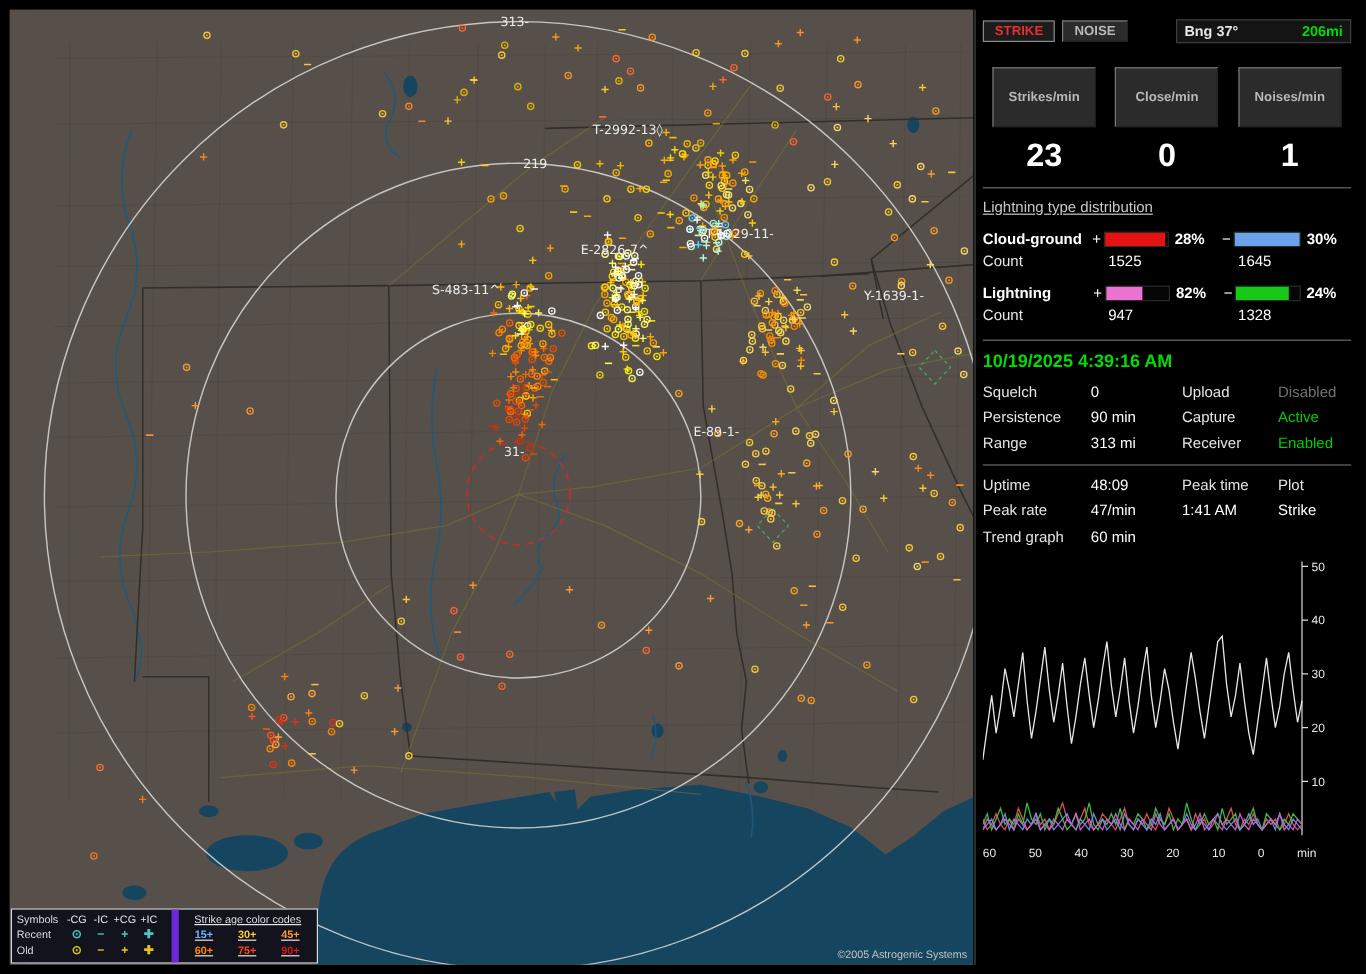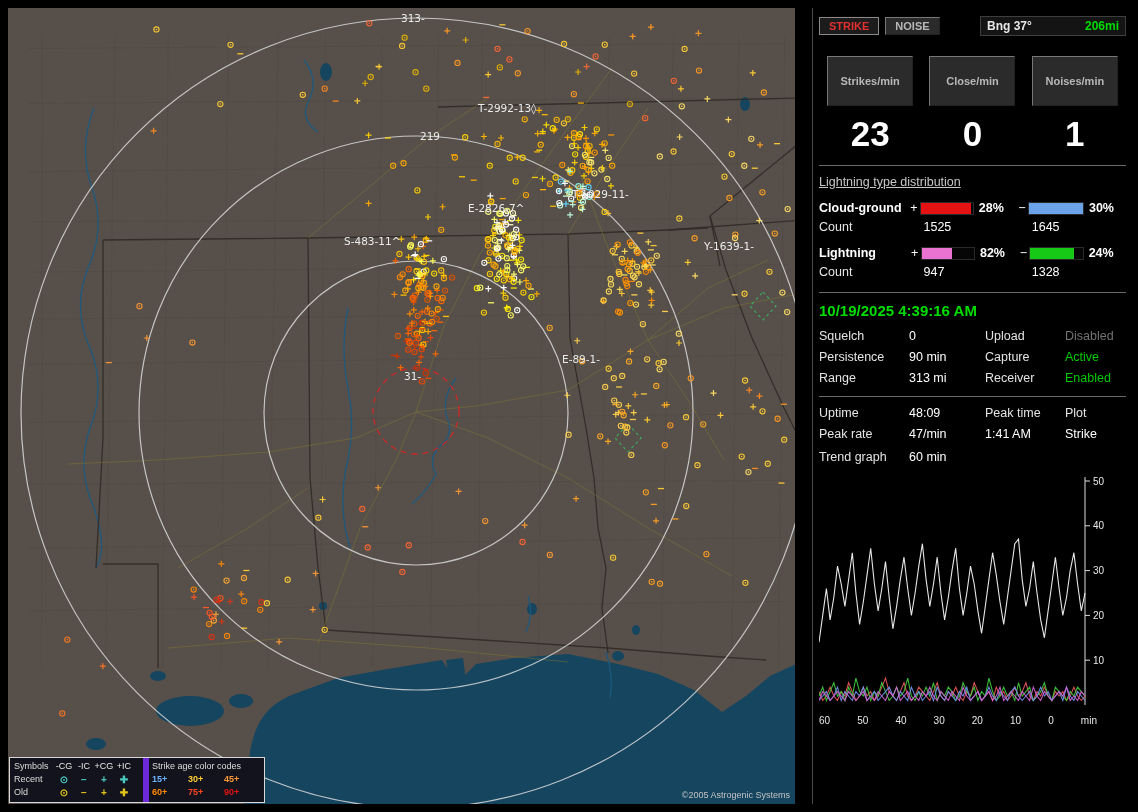--- a/index.html
+++ b/index.html
@@ -1,46 +1,46 @@
 <!DOCTYPE html>
 <html><head>
 <meta charset="utf-8">
 <style>
   html,body{margin:0;padding:0;background:#000;}
   .stage{position:relative;width:1138px;height:812px;background:#000;overflow:hidden;
          font-family:"Liberation Sans",sans-serif;color:#e6e6e6;}
   
-  #map{position:absolute;left:8px;top:8px;width:787px;height:796px;overflow:hidden;background:#57504a;}
+  #map{position:absolute;left:8px;top:8px;width:787px;height:796px;overflow:hidden;background:#57504a;padding-left:16px;}
   #map-svg{display:block;width:787px;height:796px;}
   .copyright{position:absolute;right:5px;bottom:4px;font-size:9px;color:#c3c3c3;}
   
   .legend{position:absolute;left:1px;bottom:1px;width:254px;background:#13131d;
           border:1px solid #d8d8d8;display:flex;font-size:9px;color:#e8e8e8;line-height:13px;}
   .leg-left{width:126px;border-right:6px solid #6d28d9;padding:2px 3px 3px 4px;}
-  .leg-right{flex:1;padding:2px 3px 3px 3px;text-align:left;}
+  .leg-right{flex:1;padding:2px 3px 3px 3px;text-align:center;text-decoration:underline;}
   .lrow{display:flex;height:13px;align-items:center;}
   .lc0{width:40px;color:#dcdcdc;}
   .lc{width:20px;text-align:center;}
   .sym{font-size:10px;font-weight:bold;}
   .agehead{height:13px;color:#dcdcdc;}
   .age{display:inline-block;width:33%;font-weight:bold;}
   
   #panel{position:absolute;left:812px;top:8px;width:318px;height:796px;background:#000;
          border-left:1px solid #4a4a4a;padding:8px 4px 0 6px;box-sizing:border-box;font-size:12.5px;}
   .toprow{display:flex;align-items:center;gap:6px;}
   .btn{font-family:"Liberation Sans",sans-serif;font-size:11px;font-weight:bold;
        padding:2px 9px;background:#2b2b2b;border:1px outset #777;color:#b8b8b8;cursor:pointer;}
   .btn.strike{color:#e23030;background:#1c1c1c;border:1px solid #8a8a8a;}
   .bng{margin-left:auto;width:132px;display:flex;justify-content:space-between;align-items:center;
        background:#141414;border:1px solid #3e3e3e;padding:2px 6px;font-size:12px;font-weight:bold;}
   .green{color:#00dd00;}
   .grid3{display:grid;grid-template-columns:1fr 1fr 1fr;text-align:center;}
   .rates{margin-top:20px;}
   .rate-btn{font-size:11px;padding:18px 6px;width:86px;}
-  .bignum{font-size:35px;font-weight:bold;color:#fff;margin-top:8px;}
+  .bignum{font-size:27px;font-weight:bold;color:#fff;margin-top:8px;}
   .totals{margin-top:14px;}
   .tlabel{font-size:12px;color:#e2e2e2;}
   .tval{margin-top:5px;color:#fff;}
   .hr{border-top:1px solid #6a6a6a;margin:11px 0 9px 0;height:0;}
   .dist-title{color:#c8c8c8;text-decoration:underline;margin:2px 0 9px 0;}
   .dist-row{display:flex;align-items:center;height:20px;}
   .count-row{display:flex;align-items:center;height:18px;margin-bottom:7px;}
   .dlabel{width:96px;font-weight:bold;color:#fff;}
   .clabel{width:96px;color:#e6e6e6;}
   .sign{width:13px;text-align:center;color:#fff;}

